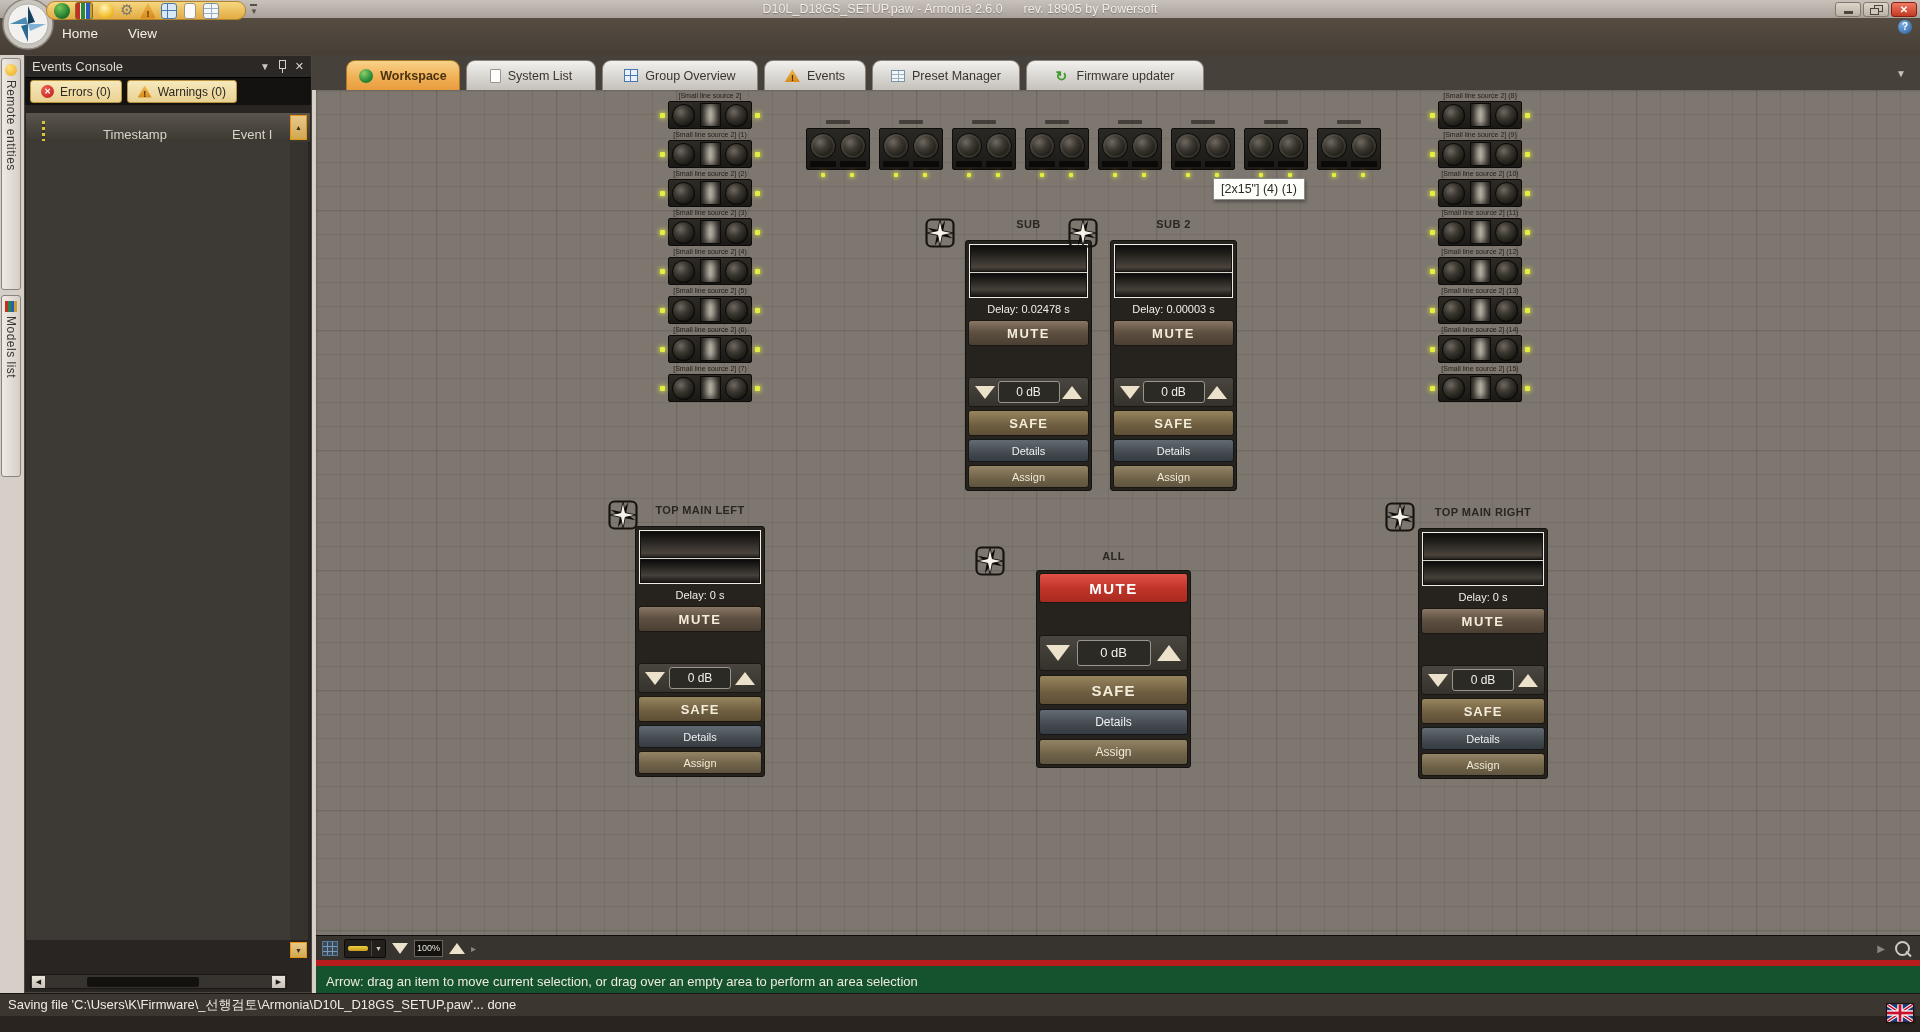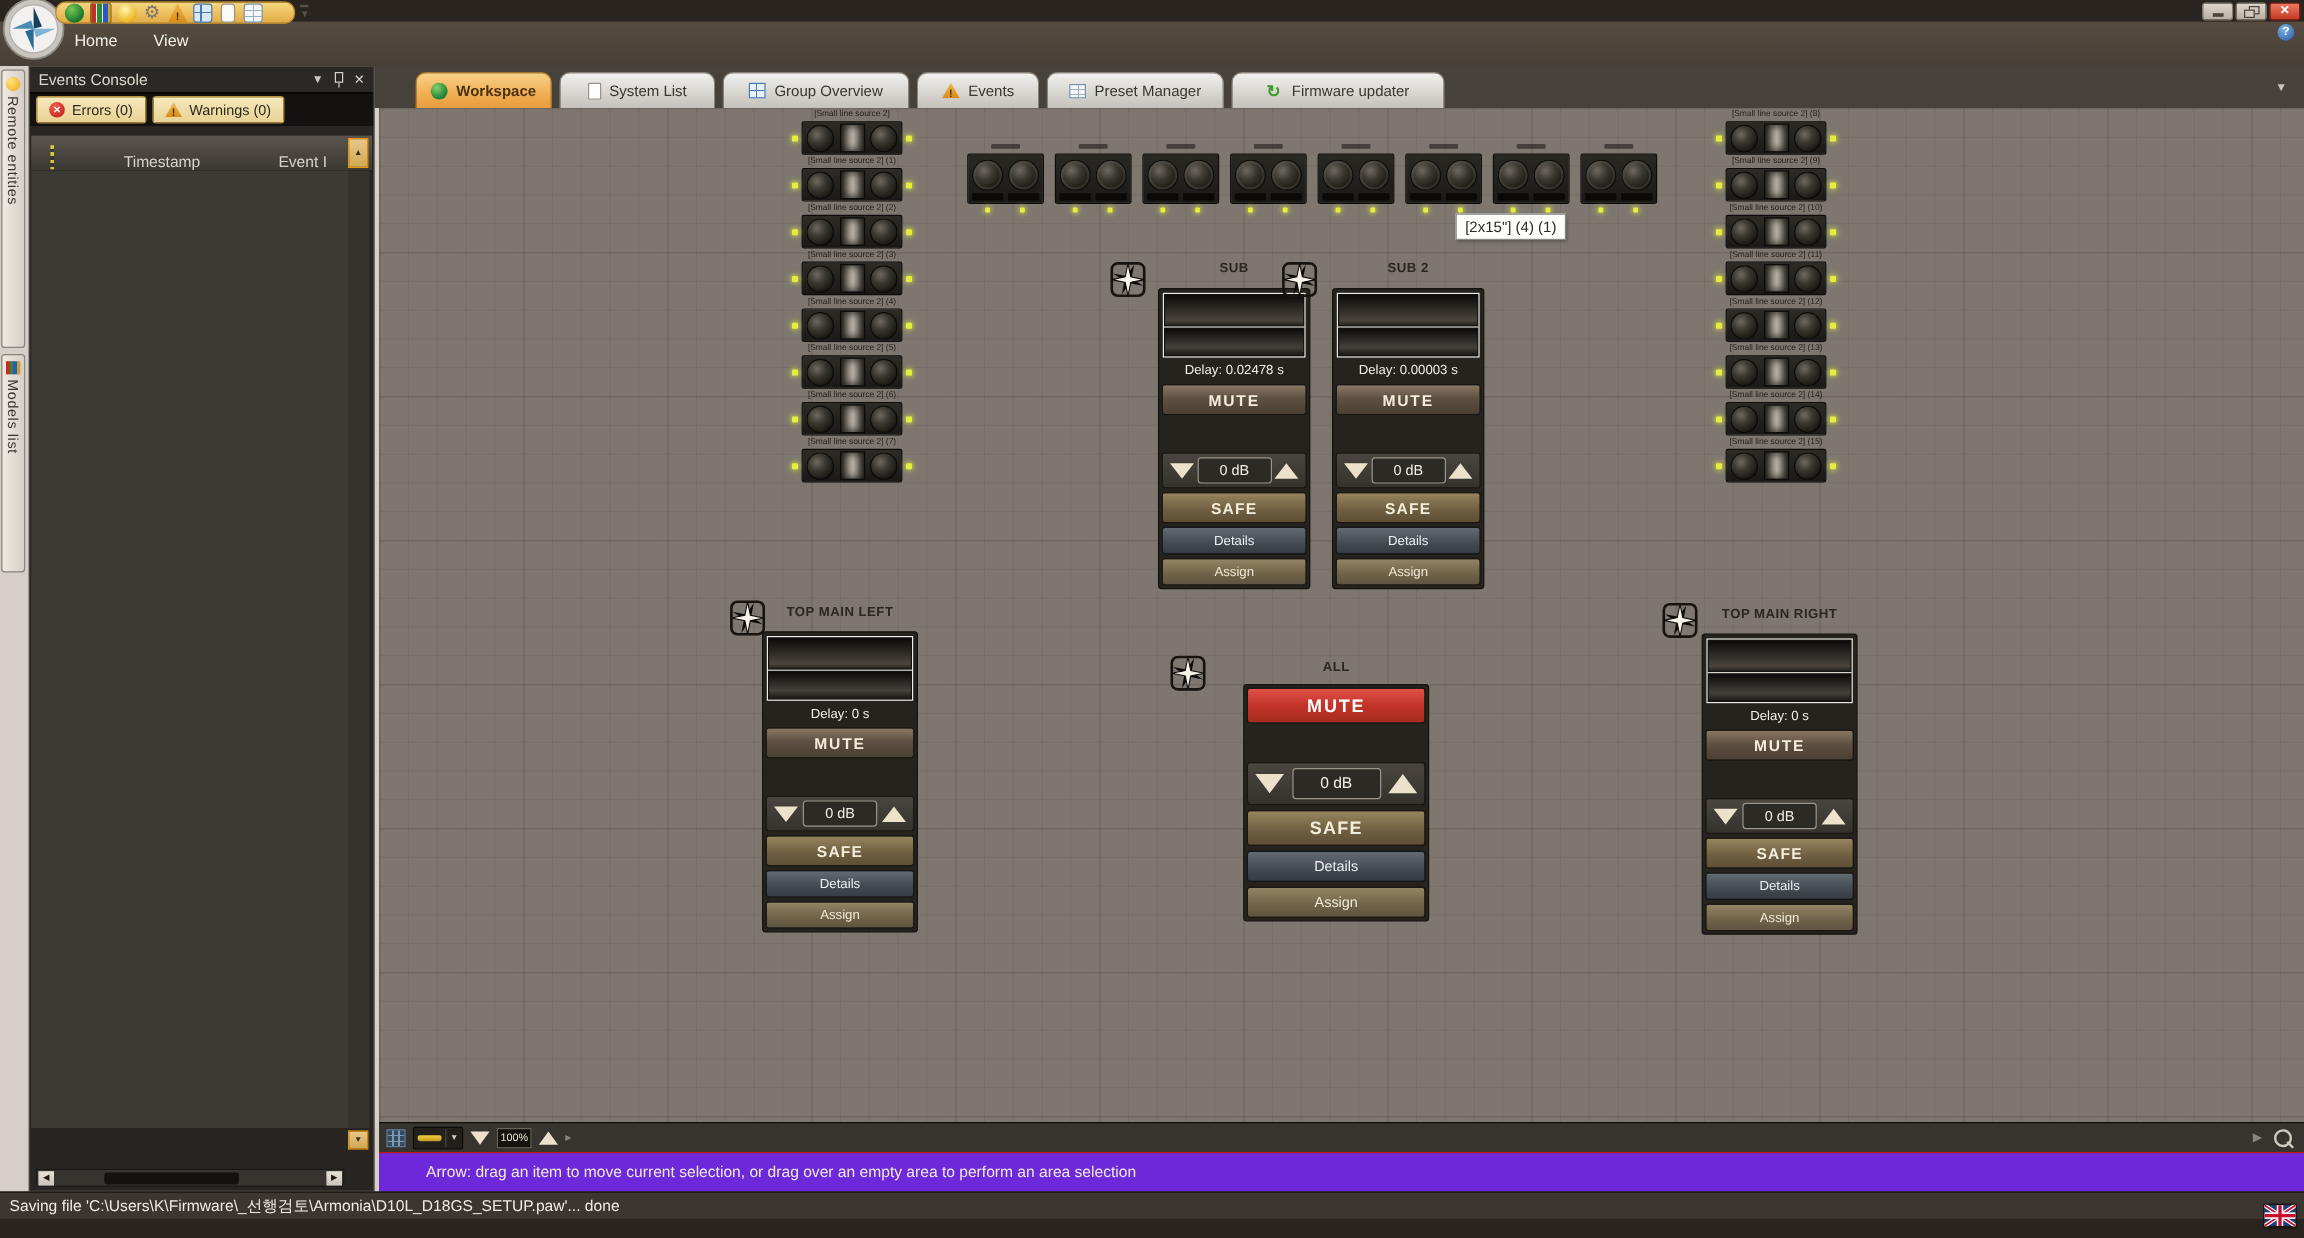--- a/index.html
+++ b/index.html
@@ -201,35 +201,38 @@
   .dash-caret{flex:1;border-left:1px solid #4a453e;color:#cfc9c0;font-size:7px;text-align:center;line-height:15px;}
   .ct-tri{width:0;height:0;border-left:8px solid transparent;border-right:8px solid transparent;}
   .ct-tri.down{border-top:11px solid #ece2cc;}
   .ct-tri.up{border-bottom:11px solid #ece2cc;}
   .ct-zoom{width:27px;height:15px;background:#14120f;border:1px solid #6a655c;color:#e8e4da;
     font-size:9px;text-align:center;line-height:15px;}
   .ct-chev{color:#8a857c;font-size:10px;}
   .ct-right{margin-left:auto;display:flex;align-items:center;gap:10px;padding-right:4px;}
   .mag{width:11px;height:11px;border:2px solid #cfc9c0;border-radius:50%;position:relative;}
   .mag::after{content:'';position:absolute;width:7px;height:2px;background:#cfc9c0;transform:rotate(45deg);left:8px;top:10px;}
-  #hint-bar{position:absolute;left:316px;top:960px;width:1604px;height:33px;background:#6d28d9;
-    border-top:1px solid #b91c1c;box-sizing:border-box;padding-left:29px;}
+  #hint-bar{position:absolute;left:316px;top:960px;width:1604px;height:33px;background:#14532d;
+    border-top:6px solid #b91c1c;box-sizing:border-box;}
   #hint-text{display:block;padding-left:10px;line-height:32px;font-size:13px;color:#eeeae2;white-space:nowrap;}
   #app-status{position:absolute;left:0;top:993px;width:1920px;height:23px;background:#3b3630;border-top:1px solid #1a1713;box-sizing:border-box;}
   #status-text{display:block;padding-left:8px;line-height:22px;font-size:13px;color:#f0ece4;white-space:nowrap;}
   #bottom-strip{position:absolute;left:0;top:1016px;width:1920px;height:16px;background:#29241f;}
   #flag{position:absolute;left:1887px;top:1004px;width:26px;height:18px;z-index:40;
     box-shadow:0 0 0 1px #1a1510,1px 1px 3px rgba(0,0,0,.5);}
   #flag svg{width:26px;height:18px;display:block;}
 </style>
 </head>
 <body>
 
 <div id="app">
 
+  <div id="titlebar">
+    <span id="title-text">D10L_D18GS_SETUP.paw - Armonía 2.6.0      rev. 18905 by Powersoft</span>
+  </div>
   <div id="logo">
     <svg viewBox="0 0 52 52">
       <circle cx="26" cy="26" r="25" fill="#c8c4be" stroke="#8a857e" stroke-width="1.5"></circle>
       <circle cx="26" cy="26" r="20" fill="#f2f1ef" stroke="#b5b1aa"></circle>
       <path d="M26 8 L33 24 L26 26 Z" fill="#15405e"></path>
       <path d="M44 26 L28 33 L26 26 Z" fill="#7fb2d4"></path>
       <path d="M26 44 L19 28 L26 26 Z" fill="#2b6a94"></path>
       <path d="M8 26 L24 19 L26 26 Z" fill="#4a8cb4"></path>
     </svg>
   </div>

